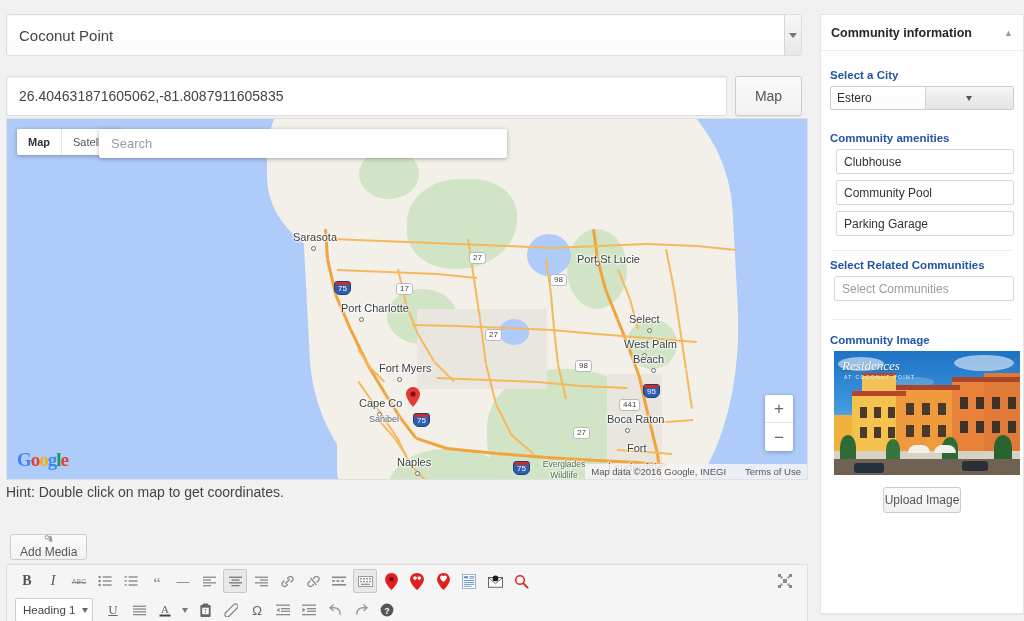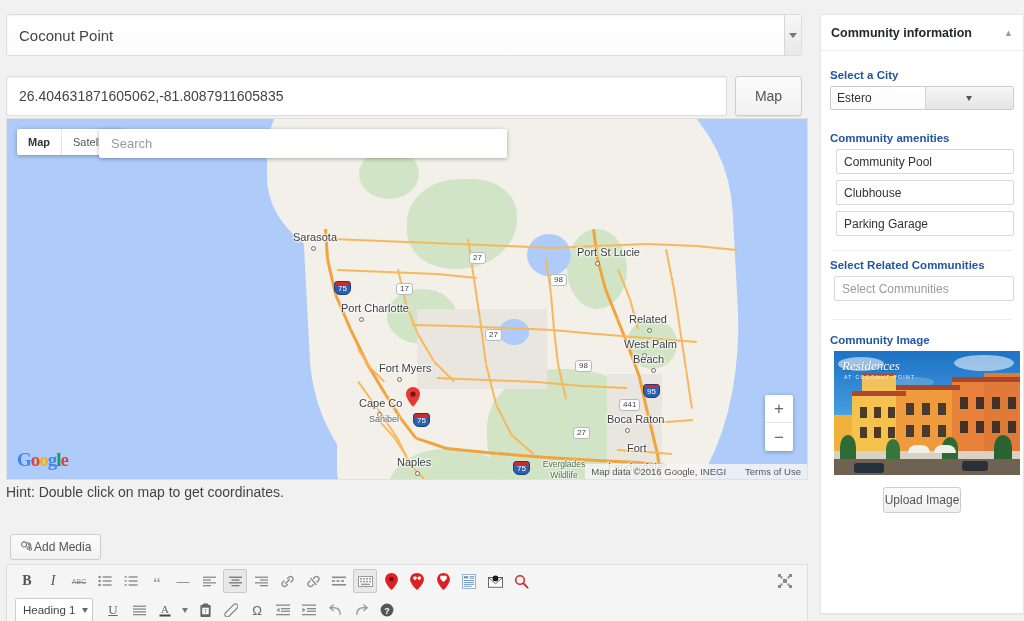--- a/index.html
+++ b/index.html
@@ -231,21 +231,21 @@
   .editor {
     position:absolute; left:6px; top:530px; width:802px; height:91px;
     background:#f1f1f1;
   }
   .addmedia {
     position:absolute; left:4px; top:4px;
     height:26px; padding:0 9px;
     border:1px solid #ccc; border-radius:3px;
     background:linear-gradient(#fbfbfb,#f3f3f3);
     display:flex; align-items:center; gap:1px;
-    font-size:12px; color:#555;
+    font-size:12px; color:#555;flex-direction:column;
   }
   .media-icon { width:13px; height:13px; }
 
   .tabs { position:absolute; right:2px; top:6px; display:flex; align-items:flex-end; }
   .tab {
     padding:6px 11px 7px; font-size:12px; color:#666;
     border:1px solid transparent; border-bottom:none;
     border-radius:3px 3px 0 0;
   }
   .tab.active { background:#f1f1f1; color:#333; border-color:#ccc; }
@@ -504,23 +504,23 @@
             <div class="citydot" style="left: 304px; top: 127px;"></div>
             <div class="mlabel city" style="left: 334px; top: 183px;">Port Charlotte</div>
             <div class="citydot" style="left: 352px; top: 198px;"></div>
             <div class="mlabel city" style="left: 372px; top: 243px;">Fort Myers</div>
             <div class="citydot" style="left: 390px; top: 258px;"></div>
             <div class="mlabel city" style="left: 352px; top: 278px;">Cape Co</div>
             <div class="citydot" style="left: 370px; top: 293px;"></div>
             <div class="mlabel small" style="left: 362px; top: 295px;">Sanibel</div>
             <div class="mlabel city" style="left: 390px; top: 337px;">Naples</div>
             <div class="citydot" style="left: 408px; top: 352px;"></div>
-            <div class="mlabel city" style="left: 570px; top: 127px;">Port St Lucie</div>
+            <div class="mlabel city" style="left: 570px; top: 134px;">Port St Lucie</div>
             <div class="citydot" style="left: 588px; top: 142px;"></div>
-            <div class="mlabel city" style="left: 622px; top: 194px;">Related</div>
+            <div class="mlabel city" style="left: 622px; top: 194px;">Select</div>
             <div class="citydot" style="left: 640px; top: 209px;"></div>
             <div class="mlabel city" style="left: 617px; top: 219px;">West Palm</div>
             <div class="citydot" style="left: 635px; top: 234px;"></div>
             <div class="mlabel city" style="left: 626px; top: 234px;">Beach</div>
             <div class="citydot" style="left: 644px; top: 249px;"></div>
             <div class="mlabel city" style="left: 600px; top: 294px;">Boca Raton</div>
             <div class="citydot" style="left: 618px; top: 309px;"></div>
             <div class="mlabel city" style="left: 620px; top: 323px;">Fort</div>
             <div class="citydot" style="left: 638px; top: 344px;"></div>
             <div class="mlabel city" style="left: 601px; top: 342px;">Lauderdale</div>
@@ -853,22 +853,22 @@
         <span>Estero</span>
         <span class="arw">
             <i></i>
           </span>
       </div>
 
       <div style="height:14px"></div>
 
       <div class="field-label">Community amenities</div>
       <div id="amenity-list">
+          <div class="amenity">Clubhouse</div>
           <div class="amenity">Community Pool</div>
-          <div class="amenity">Clubhouse</div>
           <div class="amenity">Parking Garage</div>
         </div>
 
       <div class="divider"></div>
 
       <div class="field-label">Select Related Communities</div>
       <div class="rel-input">Select Communities</div>
 
       <div class="divider" style="margin-top:18px;"></div>
 

